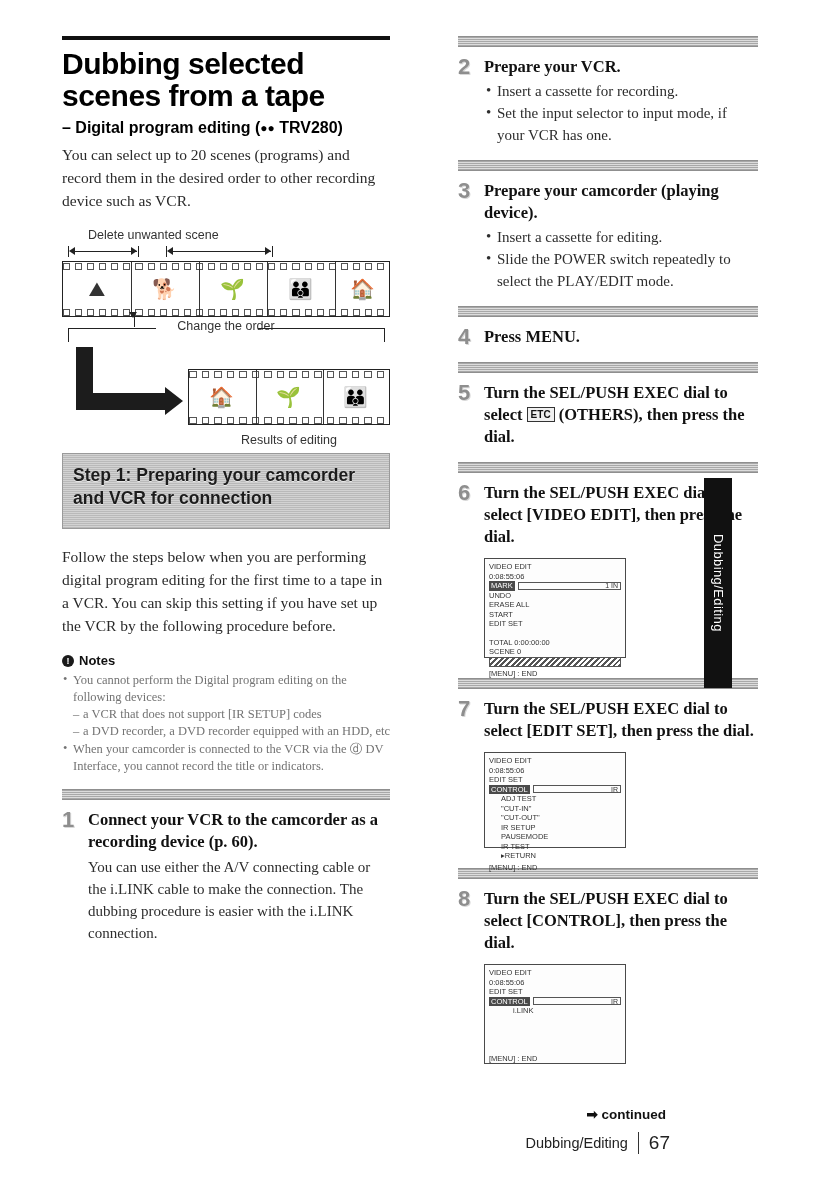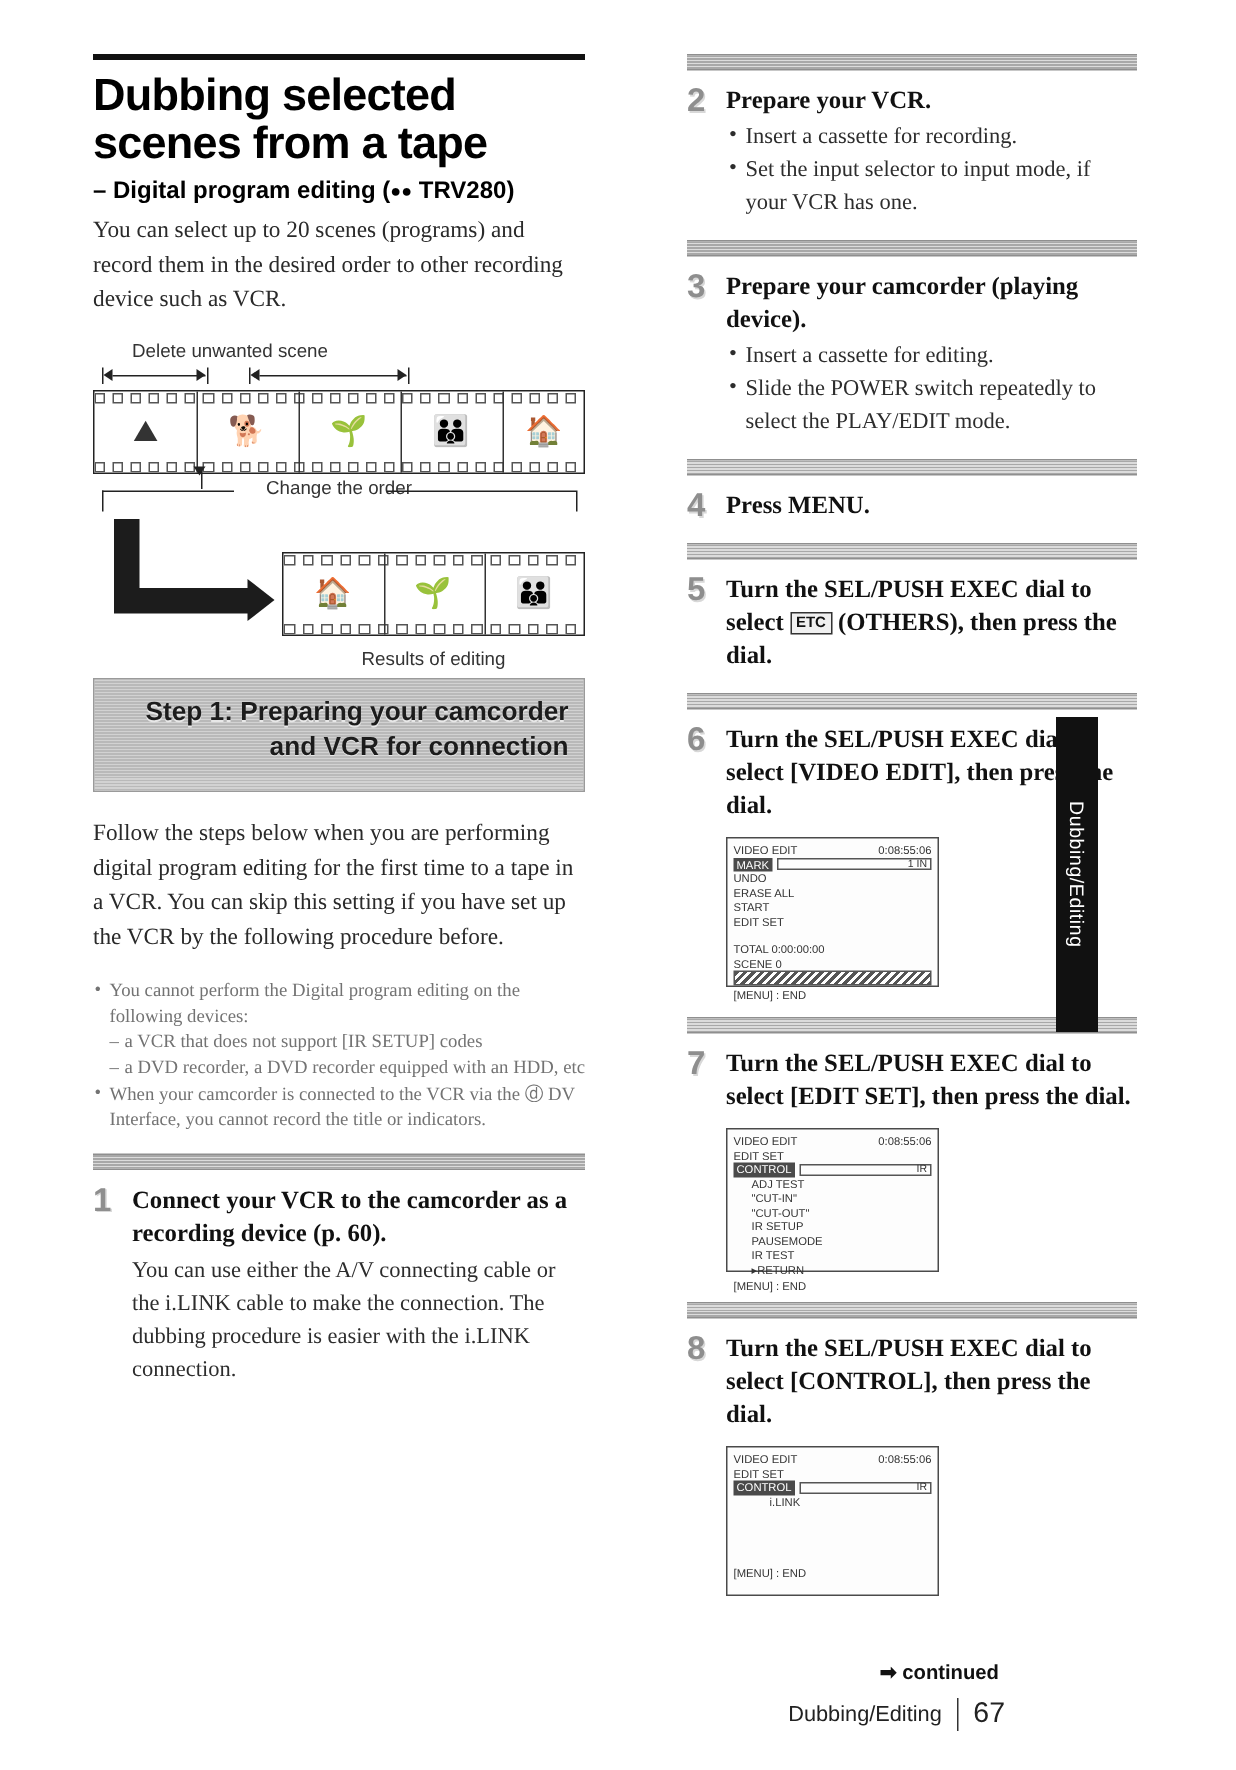--- a/index.html
+++ b/index.html
@@ -166,21 +166,20 @@
   }
 
   
   .step-banner {
     margin: 22px 0 16px 0;
     background: repeating-linear-gradient(
       0deg, #b9b9b9 0px, #b9b9b9 1px, #d2d2d2 1px, #d2d2d2 2px);
     border: 1px solid #9a9a9a;
     padding: 10px 10px 18px 10px;
     position: relative;
-    text-align: right;
   }
   .step-banner .banner-text {
     font-family: "Liberation Sans", sans-serif;
     font-weight: bold;
     font-size: 17.5px;
     line-height: 23px;
     color: #1c1c1c;
     text-shadow: 0 1px 0 #e8e8e8;
   }
 
@@ -327,20 +326,21 @@
     box-sizing: border-box;
     font-family: "Liberation Sans", sans-serif;
     font-size: 7.5px;
     line-height: 9.5px;
     color: #333;
     position: relative;
   }
   .lcd .lcd-top {
     display: flex;
     justify-content: space-between;
+    flex-direction: column;
   }
   .lcd .hl {
     background: #4a4a4a;
     color: #fff;
     display: inline-block;
     padding: 0 2px;
   }
   .lcd .barrow {
     display: flex;
     align-items: center;
@@ -589,20 +589,23 @@
       </div>
     </div>
 
     <div class="step-banner">
       <div class="banner-text">Step 1: Preparing your camcorder</div>
       <div class="banner-text">and VCR for connection</div>
     </div>
 
     <p class="body">Follow the steps below when you are performing digital program editing for the first time to a tape in a VCR. You can skip this setting if you have set up the VCR by the following procedure before.</p>
 
+    <div class="notes-head">
+      <span class="notes-bullet-icon">!</span><span>Notes</span>
+    </div>
     <ul class="notes">
       <li>
         <span>You cannot perform the Digital program editing on the following devices:</span>
         <ul>
           <li>a VCR that does not support [IR SETUP] codes</li>
           <li>a DVD recorder, a DVD recorder equipped with an HDD, etc</li>
         </ul>
       </li>
       <li>When your camcorder is connected to the VCR via the ⓓ DV Interface, you cannot record the title or indicators.</li>
     </ul>

